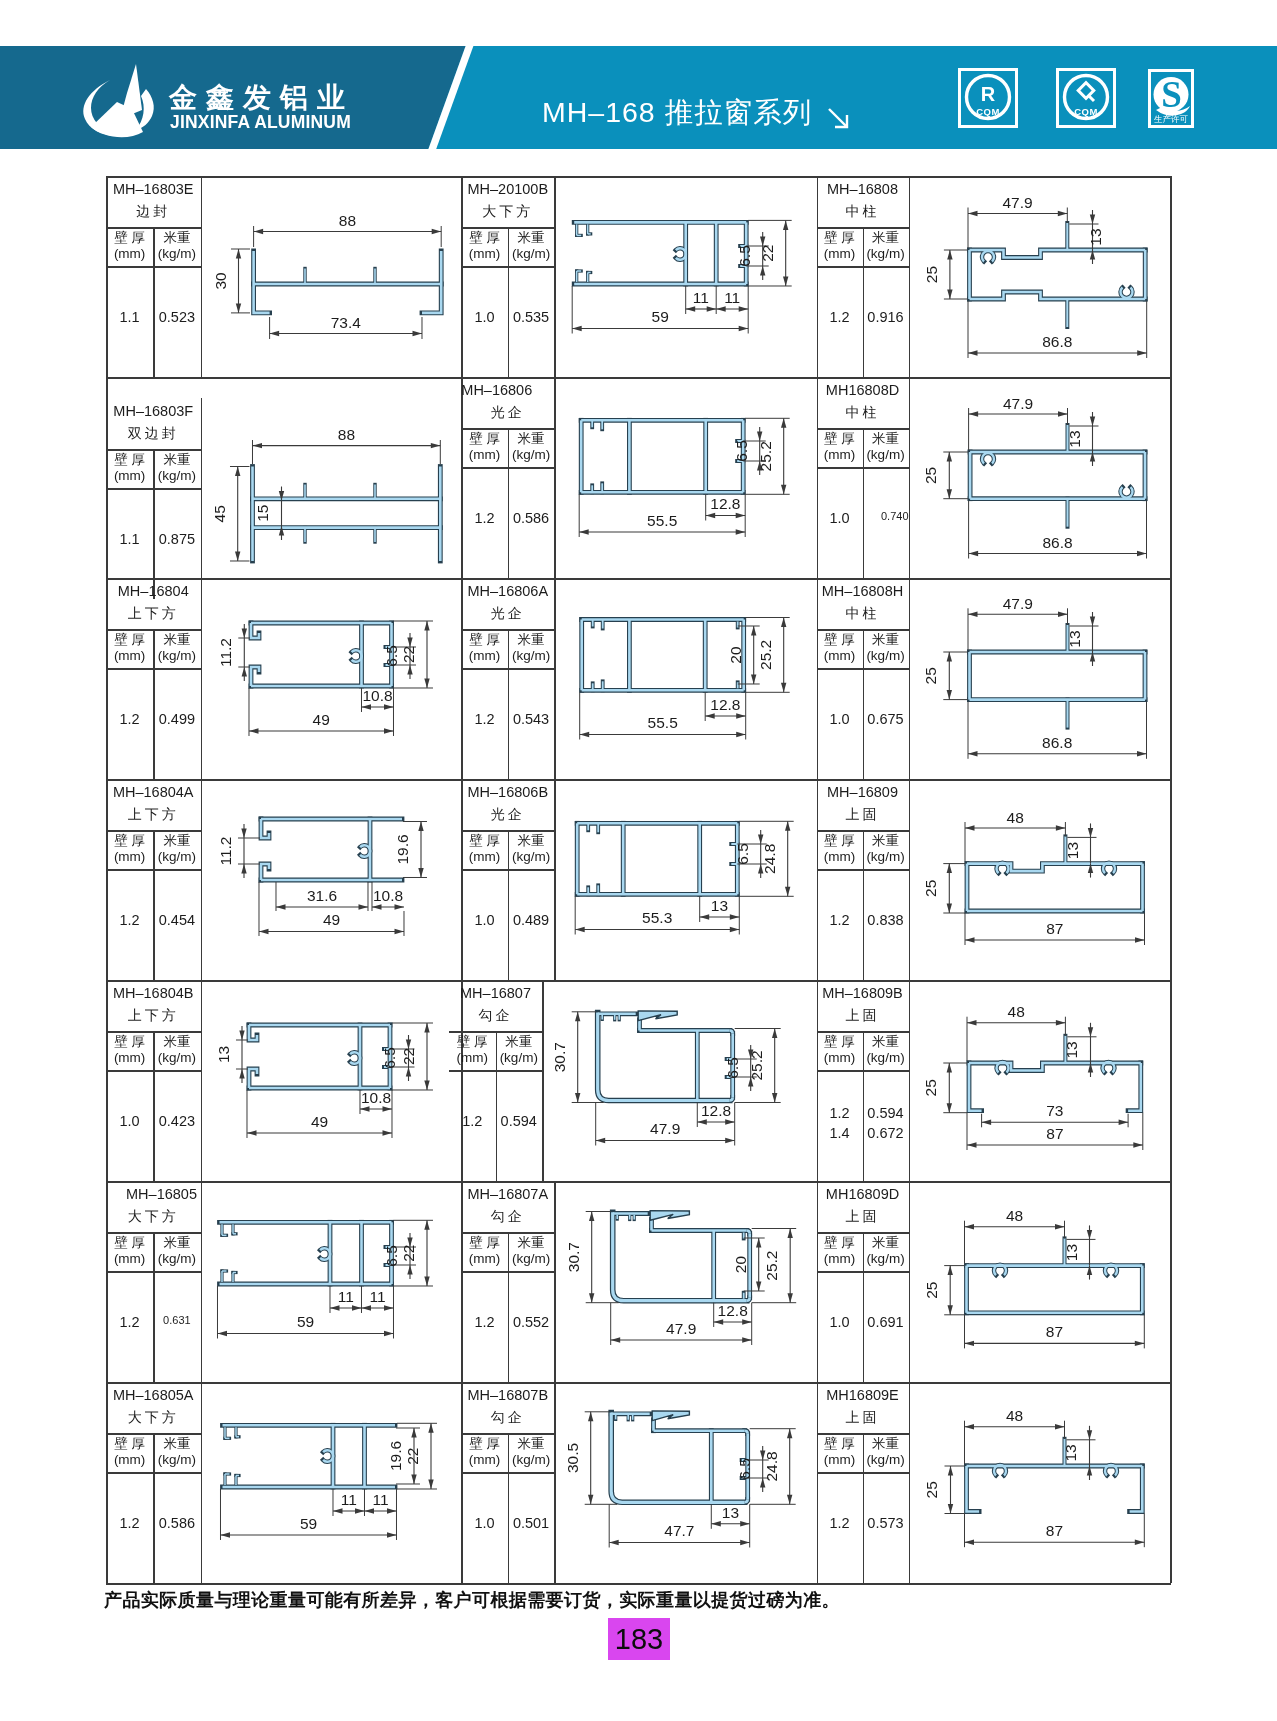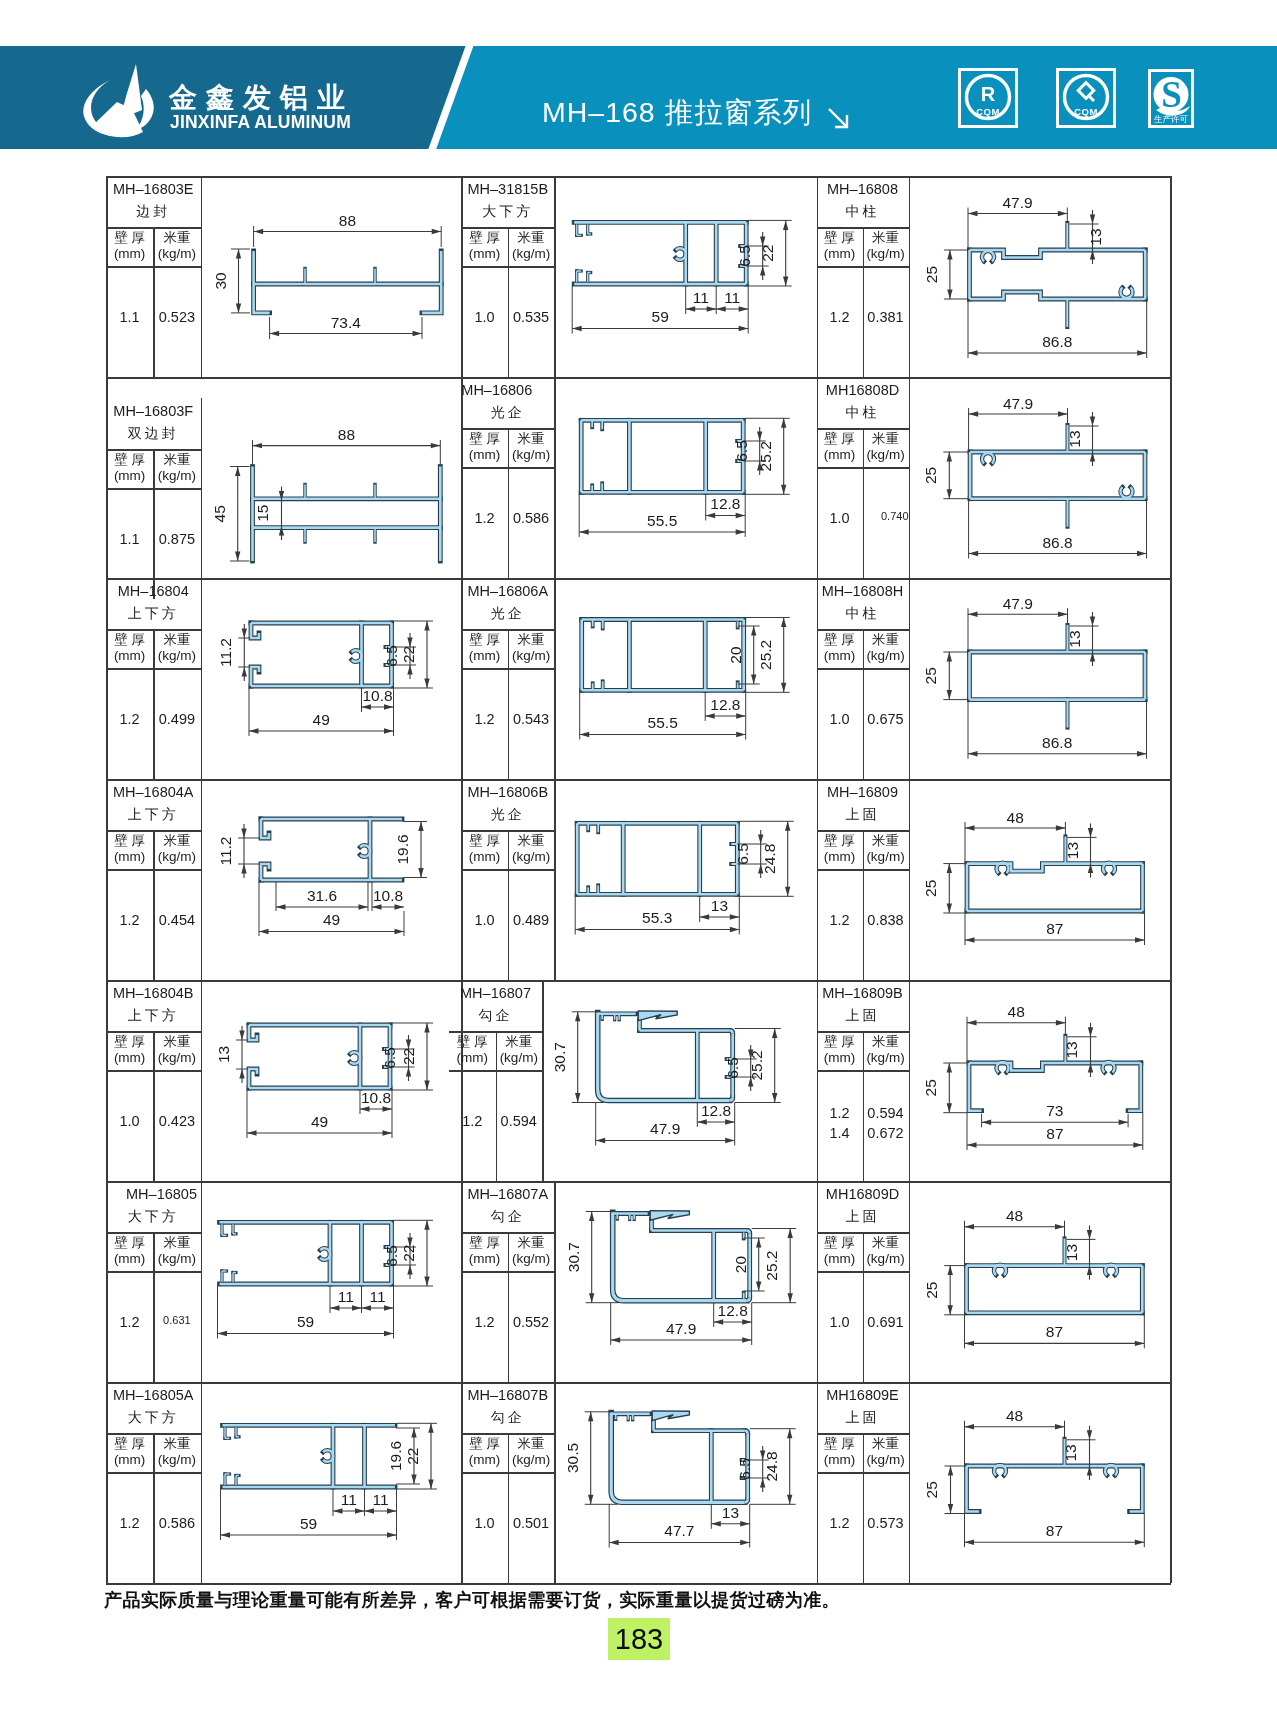--- a/index.html
+++ b/index.html
@@ -115,21 +115,21 @@
       <text x="239.8" y="152" text-anchor="middle" font-size="15.5" fill="#1c1c1c" font-family="Liberation Sans, sans-serif">73.4</text>
     </svg>
 </div>
 
 <div style="position:absolute;left:461.3px;top:176px;width:355.2px;height:201px">
 <div style="position:absolute;left:93.0px;top:0;width:1.5px;height:201px;background:#3a3a3a"></div>
 <div style="position:absolute;left:46.5px;top:51px;width:1.5px;height:150px;background:#3a3a3a"></div>
 <div style="position:absolute;left:0;top:51px;width:93.0px;height:1.5px;background:#3a3a3a"></div>
 <div style="position:absolute;left:0;top:90px;width:93.0px;height:1.5px;background:#3a3a3a"></div>
 
-<div style="position:absolute;left:0;top:5px;width:93.0px;text-align:center;font-size:14.5px;color:#1c1c1c">MH–31815B</div>
+<div style="position:absolute;left:0;top:5px;width:93.0px;text-align:center;font-size:14.5px;color:#1c1c1c">MH–20100B</div>
 
 <div style="position:absolute;left:0;top:26.5px;width:93.0px;text-align:center;font-size:14px;letter-spacing:3px;color:#1c1c1c">大下方</div>
 
 <div style="position:absolute;left:0;top:54px;width:46.5px;text-align:center;font-size:13.5px;line-height:15.5px;color:#1c1c1c">壁 厚<br>(mm)</div>
 
 <div style="position:absolute;left:46.5px;top:54px;width:46.5px;text-align:center;font-size:13.5px;line-height:15.5px;color:#1c1c1c">米重<br>(kg/m)</div>
 
 <div style="position:absolute;left:0;top:133px;width:46.5px;text-align:center;font-size:14.5px;color:#1c1c1c">1.0</div>
 <div style="position:absolute;left:46.5px;top:133px;width:46.5px;text-align:center;font-size:14.5px;color:#1c1c1c">0.535</div>
 
@@ -207,21 +207,21 @@
 
 <div style="position:absolute;left:0;top:5px;width:92.0px;text-align:center;font-size:14.5px;color:#1c1c1c">MH–16808</div>
 
 <div style="position:absolute;left:0;top:26.5px;width:92.0px;text-align:center;font-size:14px;letter-spacing:3px;color:#1c1c1c">中柱</div>
 
 <div style="position:absolute;left:0;top:54px;width:46.0px;text-align:center;font-size:13.5px;line-height:15.5px;color:#1c1c1c">壁 厚<br>(mm)</div>
 
 <div style="position:absolute;left:46.0px;top:54px;width:46.0px;text-align:center;font-size:13.5px;line-height:15.5px;color:#1c1c1c">米重<br>(kg/m)</div>
 
 <div style="position:absolute;left:0;top:133px;width:46.0px;text-align:center;font-size:14.5px;color:#1c1c1c">1.2</div>
-<div style="position:absolute;left:46.0px;top:133px;width:46.0px;text-align:center;font-size:14.5px;color:#1c1c1c">0.381</div>
+<div style="position:absolute;left:46.0px;top:133px;width:46.0px;text-align:center;font-size:14.5px;color:#1c1c1c">0.916</div>
 
 <svg width="353.5" height="201" viewBox="0 0 353.5 201" style="position:absolute;left:0;top:0;overflow:visible">
       <path d="M152.5,74 L186.5,74 L186.5,81.5 L223.5,81.5 L223.5,74 L328.2,74" fill="none" stroke="#27404f" stroke-width="4.8" stroke-linecap="square" stroke-linejoin="miter"></path>
       <path d="M152.5,123 L186.5,123 L186.5,116 L223.5,116 L223.5,123 L328.2,123" fill="none" stroke="#27404f" stroke-width="4.8" stroke-linecap="square" stroke-linejoin="miter"></path>
       <path d="M152.5,74 L152.5,123" fill="none" stroke="#27404f" stroke-width="4.8" stroke-linecap="square" stroke-linejoin="miter"></path>
       <path d="M328.2,74 L328.2,123" fill="none" stroke="#27404f" stroke-width="4.8" stroke-linecap="square" stroke-linejoin="miter"></path>
       <path d="M250.3,74 L250.3,47" fill="none" stroke="#27404f" stroke-width="4.0" stroke-linecap="square" stroke-linejoin="miter"></path>
       <path d="M250.3,123 L250.3,151" fill="none" stroke="#27404f" stroke-width="4.0" stroke-linecap="square" stroke-linejoin="miter"></path>
       <path d="M167.0,85.5 A6.0,6.0 0 1 1 175.0,85.5" fill="none" stroke="#27404f" stroke-width="4.4" stroke-linecap="square" stroke-linejoin="miter"></path>
       <path d="M313.5,111.5 A6.0,6.0 0 1 1 305.5,111.5" fill="none" stroke="#27404f" stroke-width="4.4" stroke-linecap="square" stroke-linejoin="miter"></path>
@@ -1482,12 +1482,12 @@
       <line x1="327.3" y1="131.5" x2="327.3" y2="165.2" stroke="#3a3a3a" stroke-width="1.0"></line>
       <line x1="147.5" y1="160.2" x2="327.3" y2="160.2" stroke="#3a3a3a" stroke-width="1.1"></line>
       <polygon points="147.5,160.2 157.0,157.5 157.0,162.89999999999998" fill="#3a3a3a"></polygon>
       <polygon points="327.3,160.2 317.8,157.5 317.8,162.89999999999998" fill="#3a3a3a"></polygon>
       <text x="237.4" y="154.2" text-anchor="middle" font-size="15.5" fill="#1c1c1c" font-family="Liberation Sans, sans-serif">87</text>
     </svg>
 </div>
 
 <div style="position:absolute;left:104px;top:1588px;font-size:18px;font-weight:600;letter-spacing:0.4px;color:#111">产品实际质量与理论重量可能有所差异，客户可根据需要订货，实际重量以提货过磅为准。</div>
 
-<div style="position:absolute;left:608px;top:1618px;width:62px;height:42px;background:#bef264;text-align:center;font-size:29px;color:#0c0c0c;line-height:42px">183</div>
+<div style="position:absolute;left:608px;top:1618px;width:62px;height:42px;background:#d946ef;text-align:center;font-size:29px;color:#0c0c0c;line-height:42px">183</div>
 </body></html>

